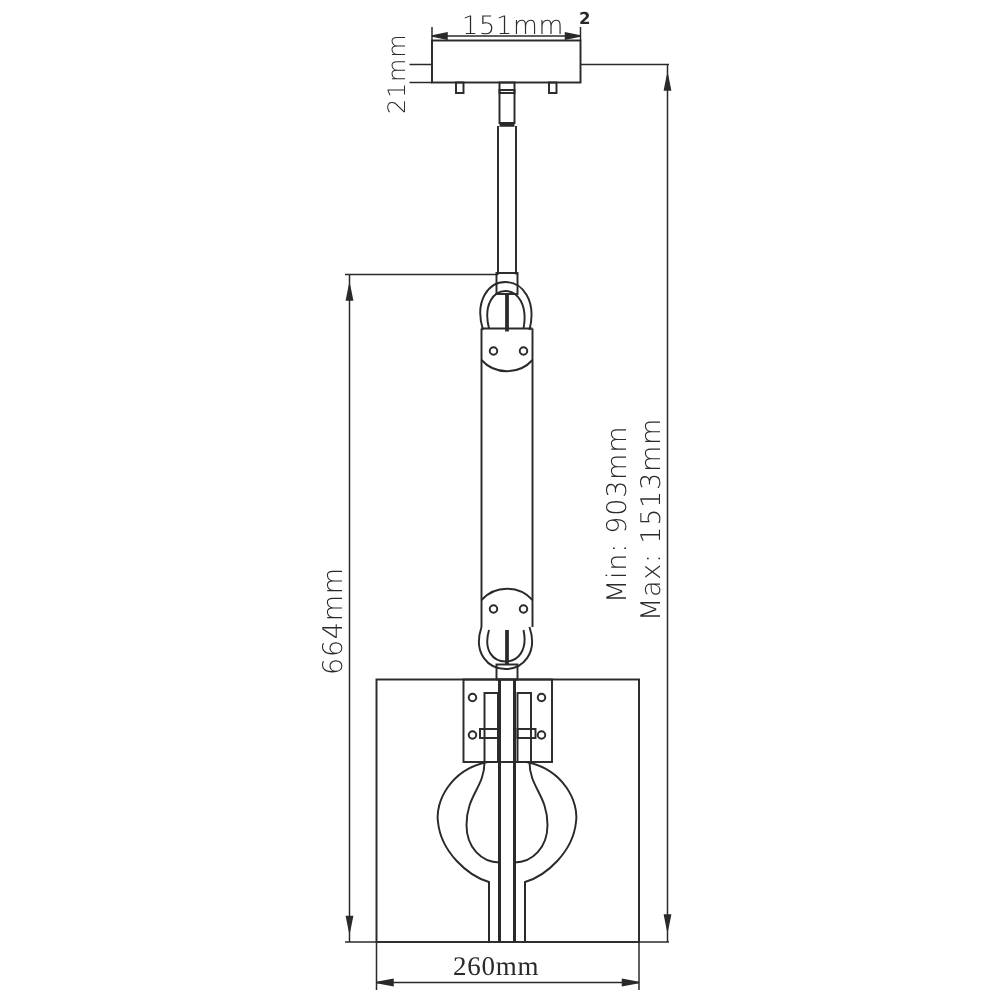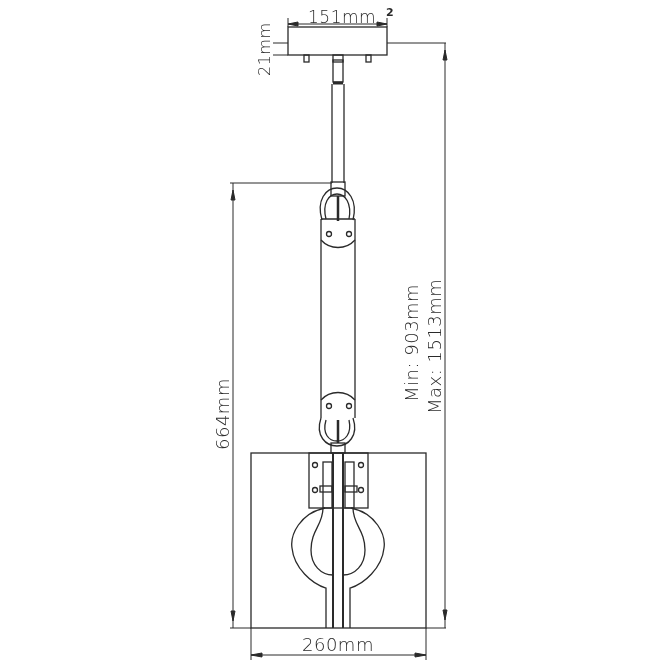--- a/index.html
+++ b/index.html
@@ -127,13 +127,13 @@
 </div>
 
 <div class="lbl rot" style="left:255px;top:76px;font-size:16px;">21mm</div>
 
 <div class="lbl rot" style="left:212px;top:450px;font-size:18px;">664mm</div>
 
 <div class="lbl rot" style="left:401px;top:402px;font-size:18px;">Min: 903mm</div>
 
 <div class="lbl rot" style="left:424px;top:414px;font-size:18px;">Max: 1513mm</div>
 
-<div class="lbl" style="left:302px;top:634px;font-size:18px;">260mm</div>
+<div class="lbl" style="left:302px;top:634px;font-size:18px;font-family:Liberation Serif, serif;">260mm</div>
 
 </body></html>

